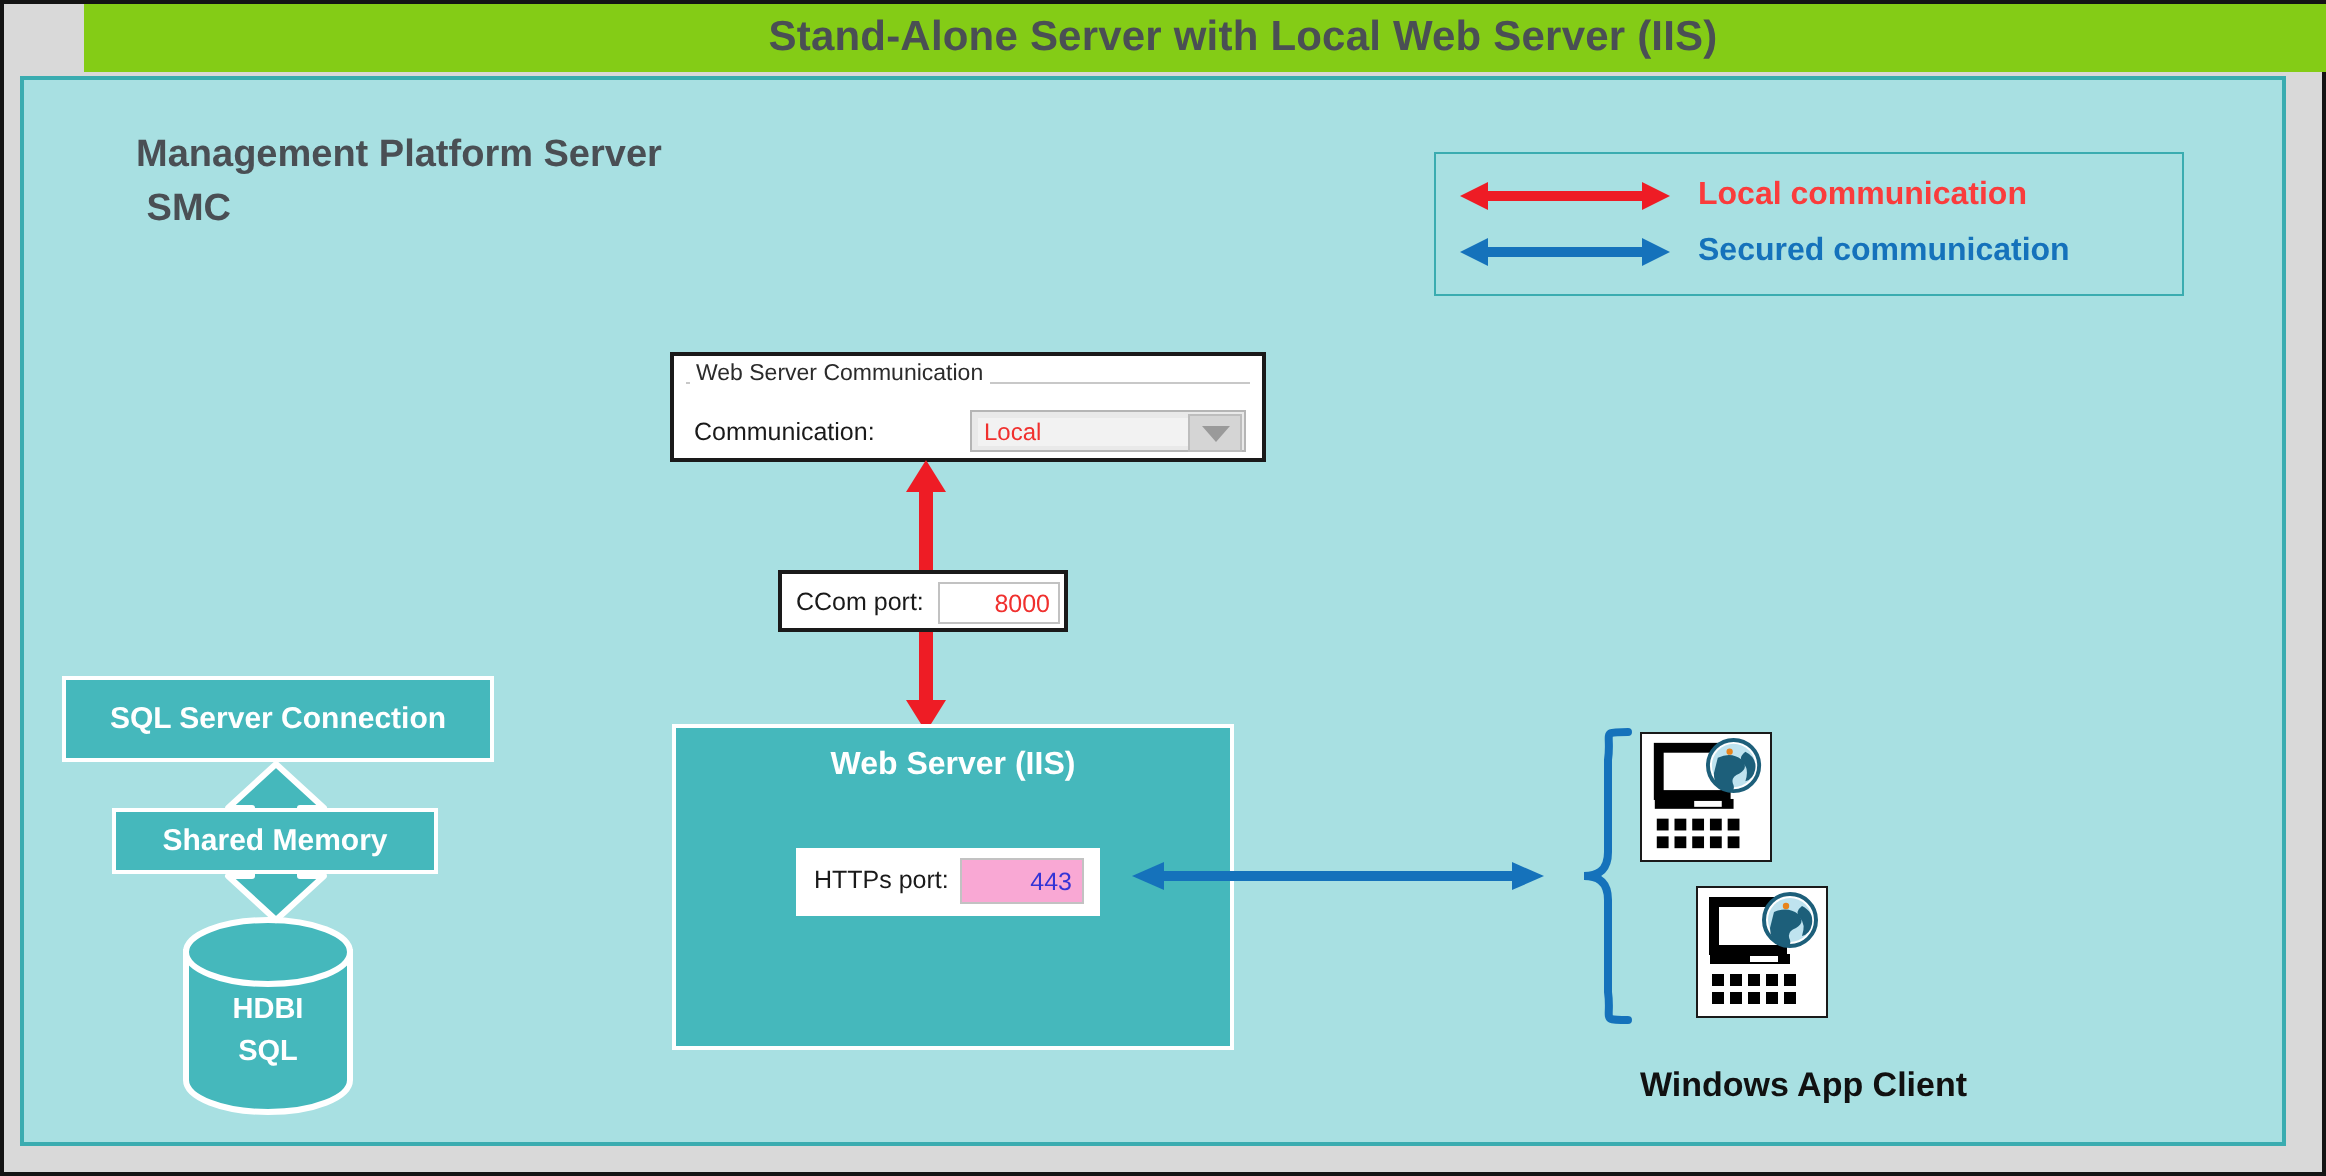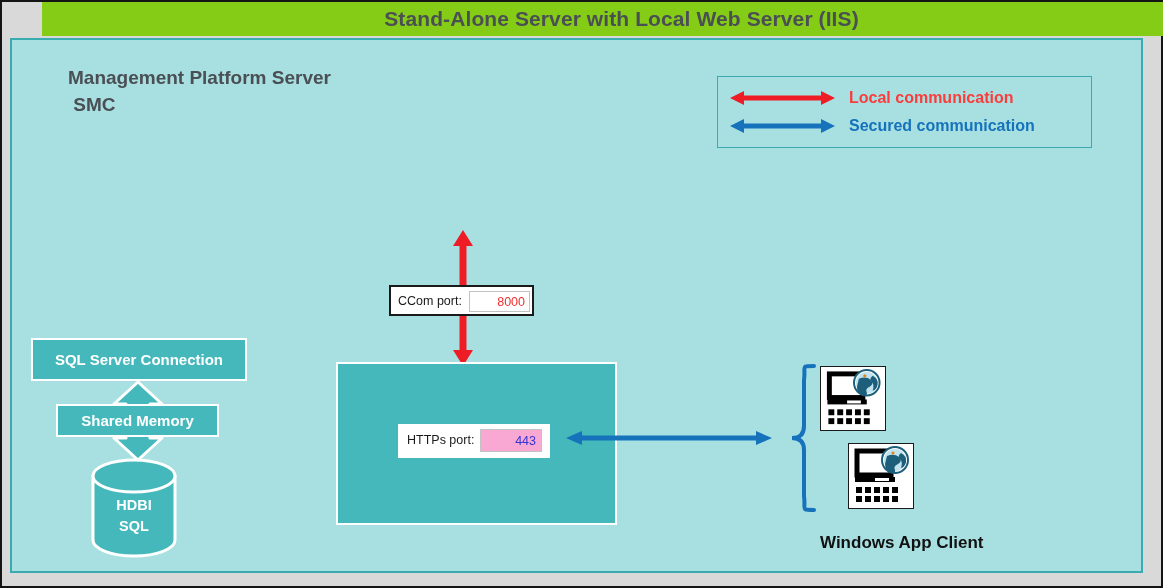--- a/index.html
+++ b/index.html
@@ -207,39 +207,52 @@
         <line x1="12" y1="11" x2="93" y2="11" stroke="#1572bb" stroke-width="5"></line>
         <polygon points="0,11 14,4 14,18" fill="#1572bb"></polygon>
         <polygon points="105,11 91,4 91,18" fill="#1572bb"></polygon>
       </svg>
       <span class="legend-label blue">Secured communication</span>
     </div>
   </div>
 
   <div id="mps-title"><span>Management Platform Server</span><br><span> SMC</span></div>
 
+  <div id="wsc">
+    <div id="wsc-rule"></div>
+    <div id="wsc-legend">Web Server Communication</div>
+    <div id="wsc-label">Communication:</div>
+    <div id="wsc-combo">
+      <div id="wsc-combo-field"></div>
+      <div id="wsc-combo-value">Local</div>
+      <div id="wsc-combo-btn">
+        <div class="tri-down"></div>
+      </div>
+    </div>
+  </div>
 
   <svg class="arrow-svg" style="left:450px;top:228px;" width="22" height="56">
     <line x1="11" y1="56" x2="11" y2="14" stroke="#ee1c25" stroke-width="7"></line>
     <polygon points="11,0 1,16 21,16" fill="#ee1c25"></polygon>
   </svg>
 
   <div id="ccom">
     <div id="ccom-label">CCom port:</div>
     <div id="ccom-field">
       <div id="ccom-value">8000</div>
     </div>
   </div>
 
   <svg class="arrow-svg" style="left:450px;top:314px;" width="22" height="50">
     <line x1="11" y1="0" x2="11" y2="36" stroke="#ee1c25" stroke-width="7"></line>
     <polygon points="11,50 1,34 21,34" fill="#ee1c25"></polygon>
   </svg>
 
   <div id="iis">
+    <div id="iis-title">Web Server (IIS)</div>
     <div id="https">
       <div id="https-label">HTTPs port:</div>
       <div id="https-field">
         <div id="https-value">443</div>
       </div>
     </div>
   </div>
 
   <svg class="arrow-svg" style="left:564px;top:425px;" width="206" height="22">
     <line x1="14" y1="11" x2="192" y2="11" stroke="#1572bb" stroke-width="5"></line>

